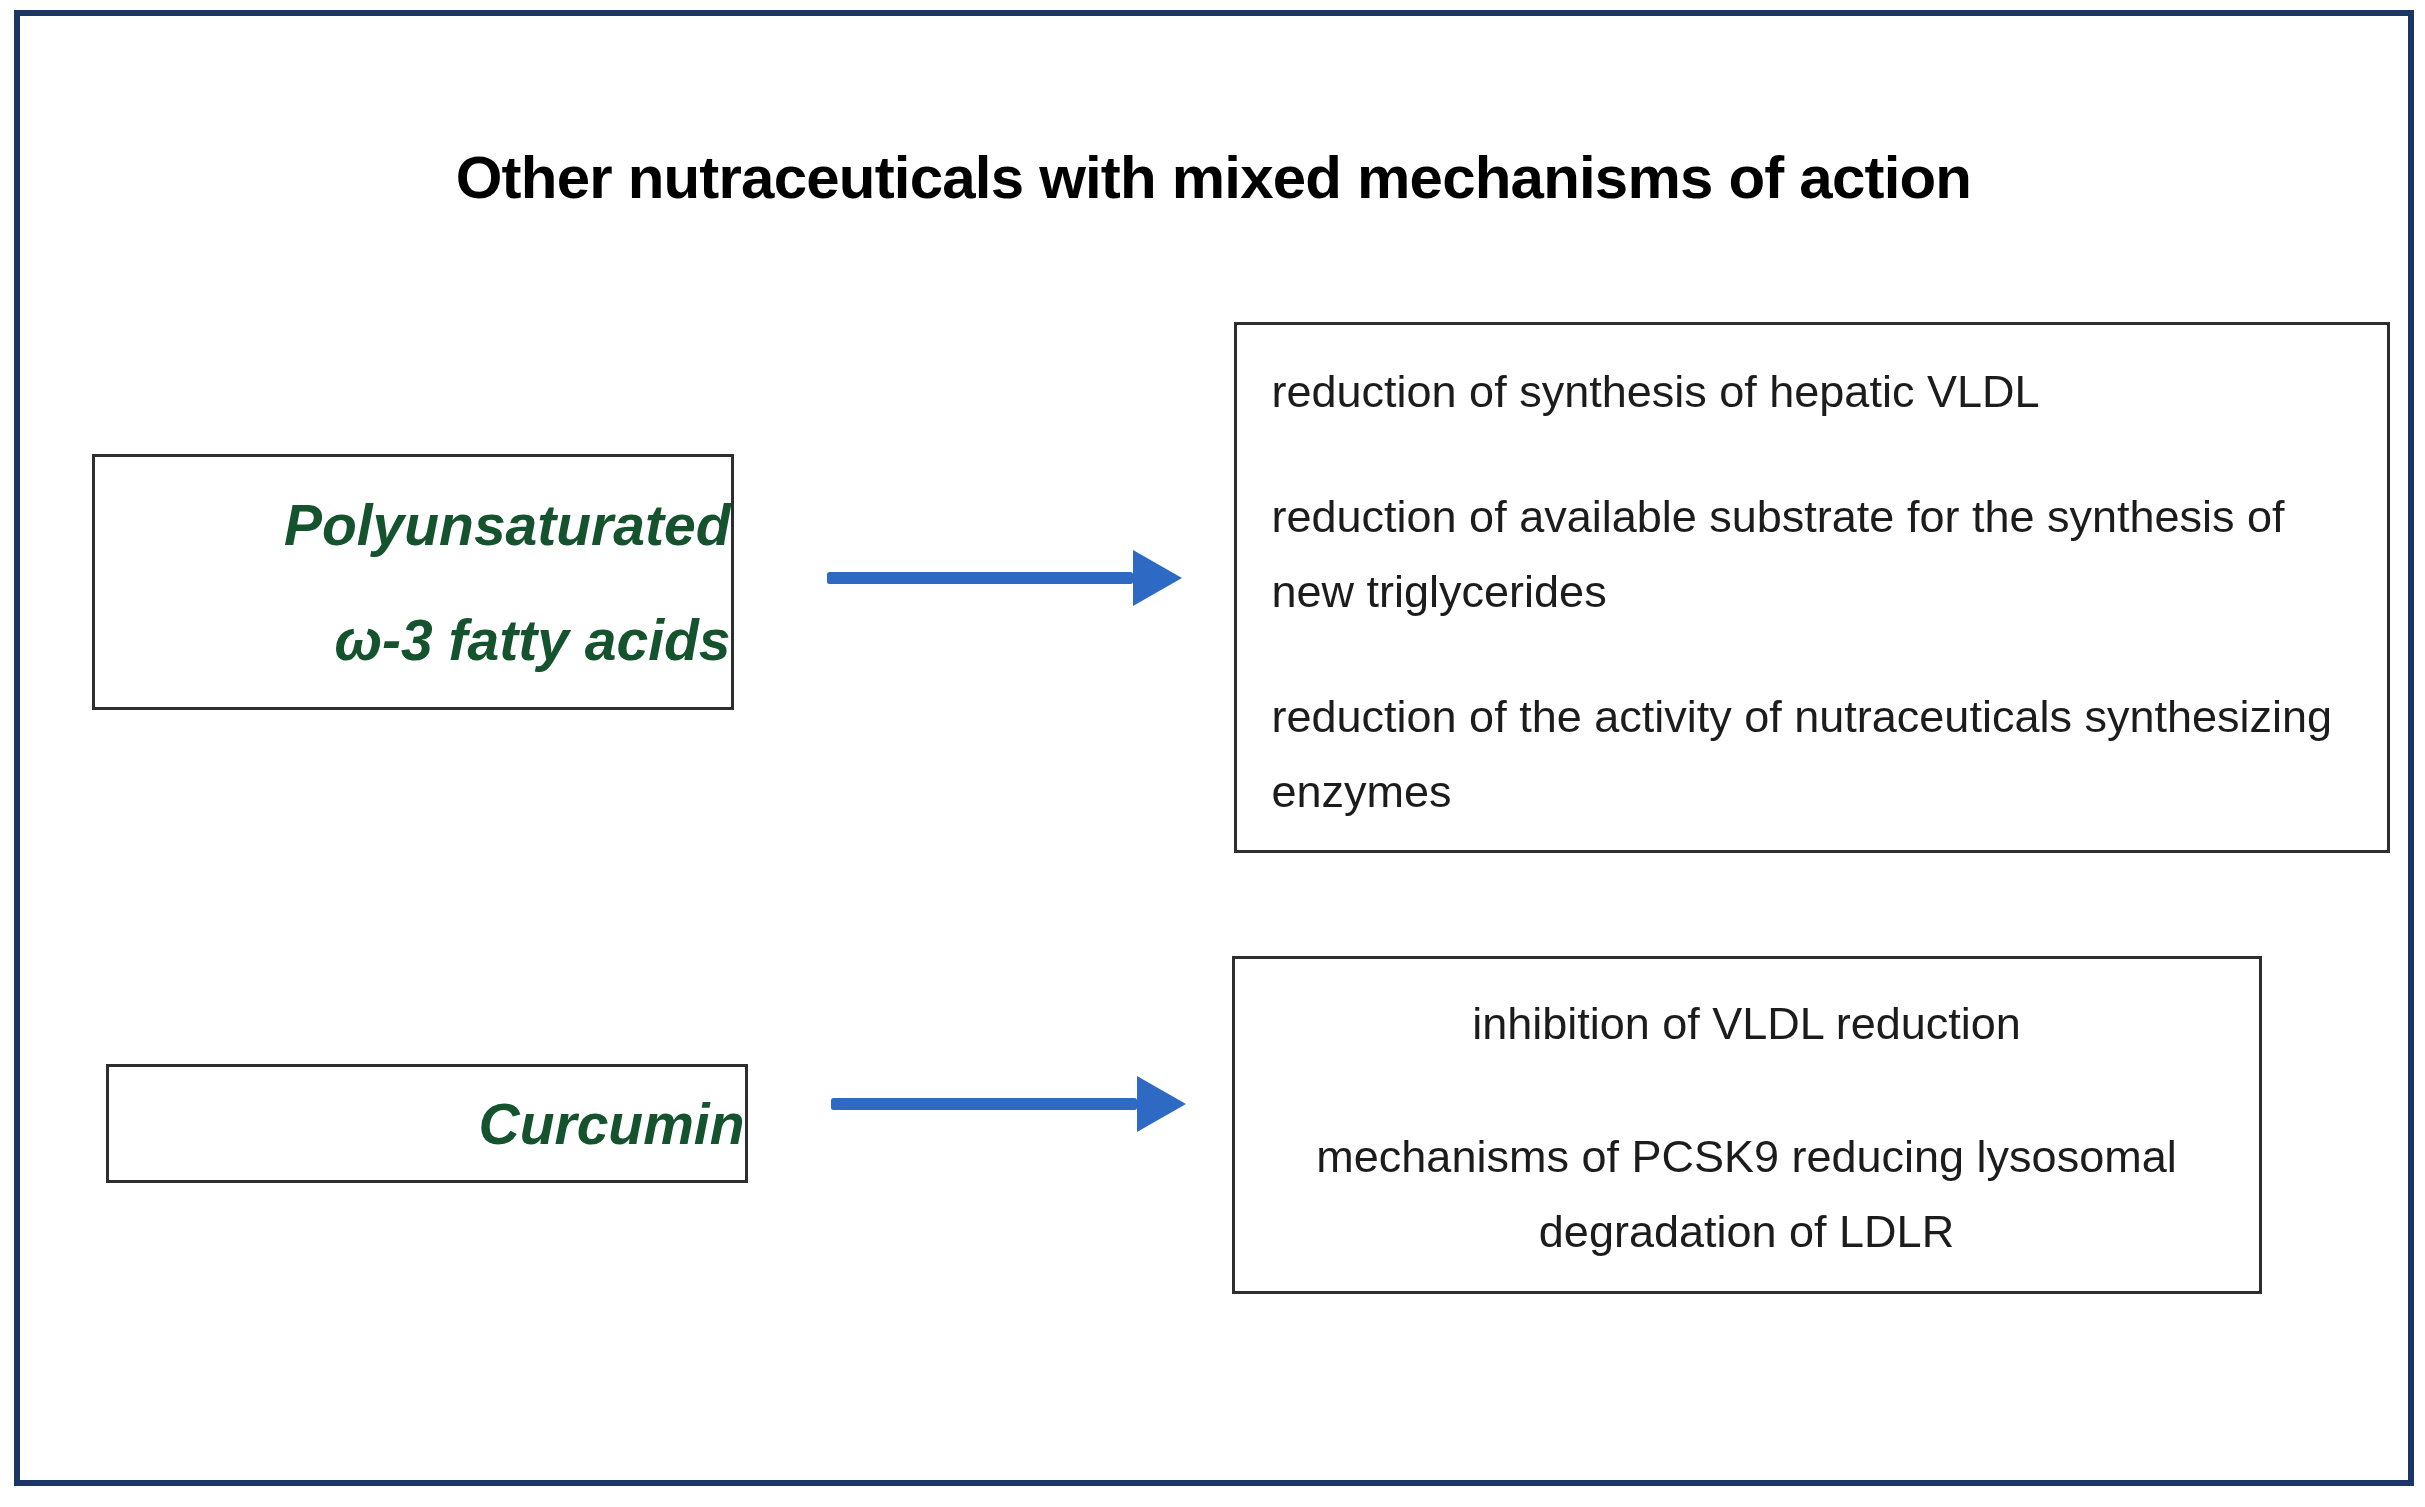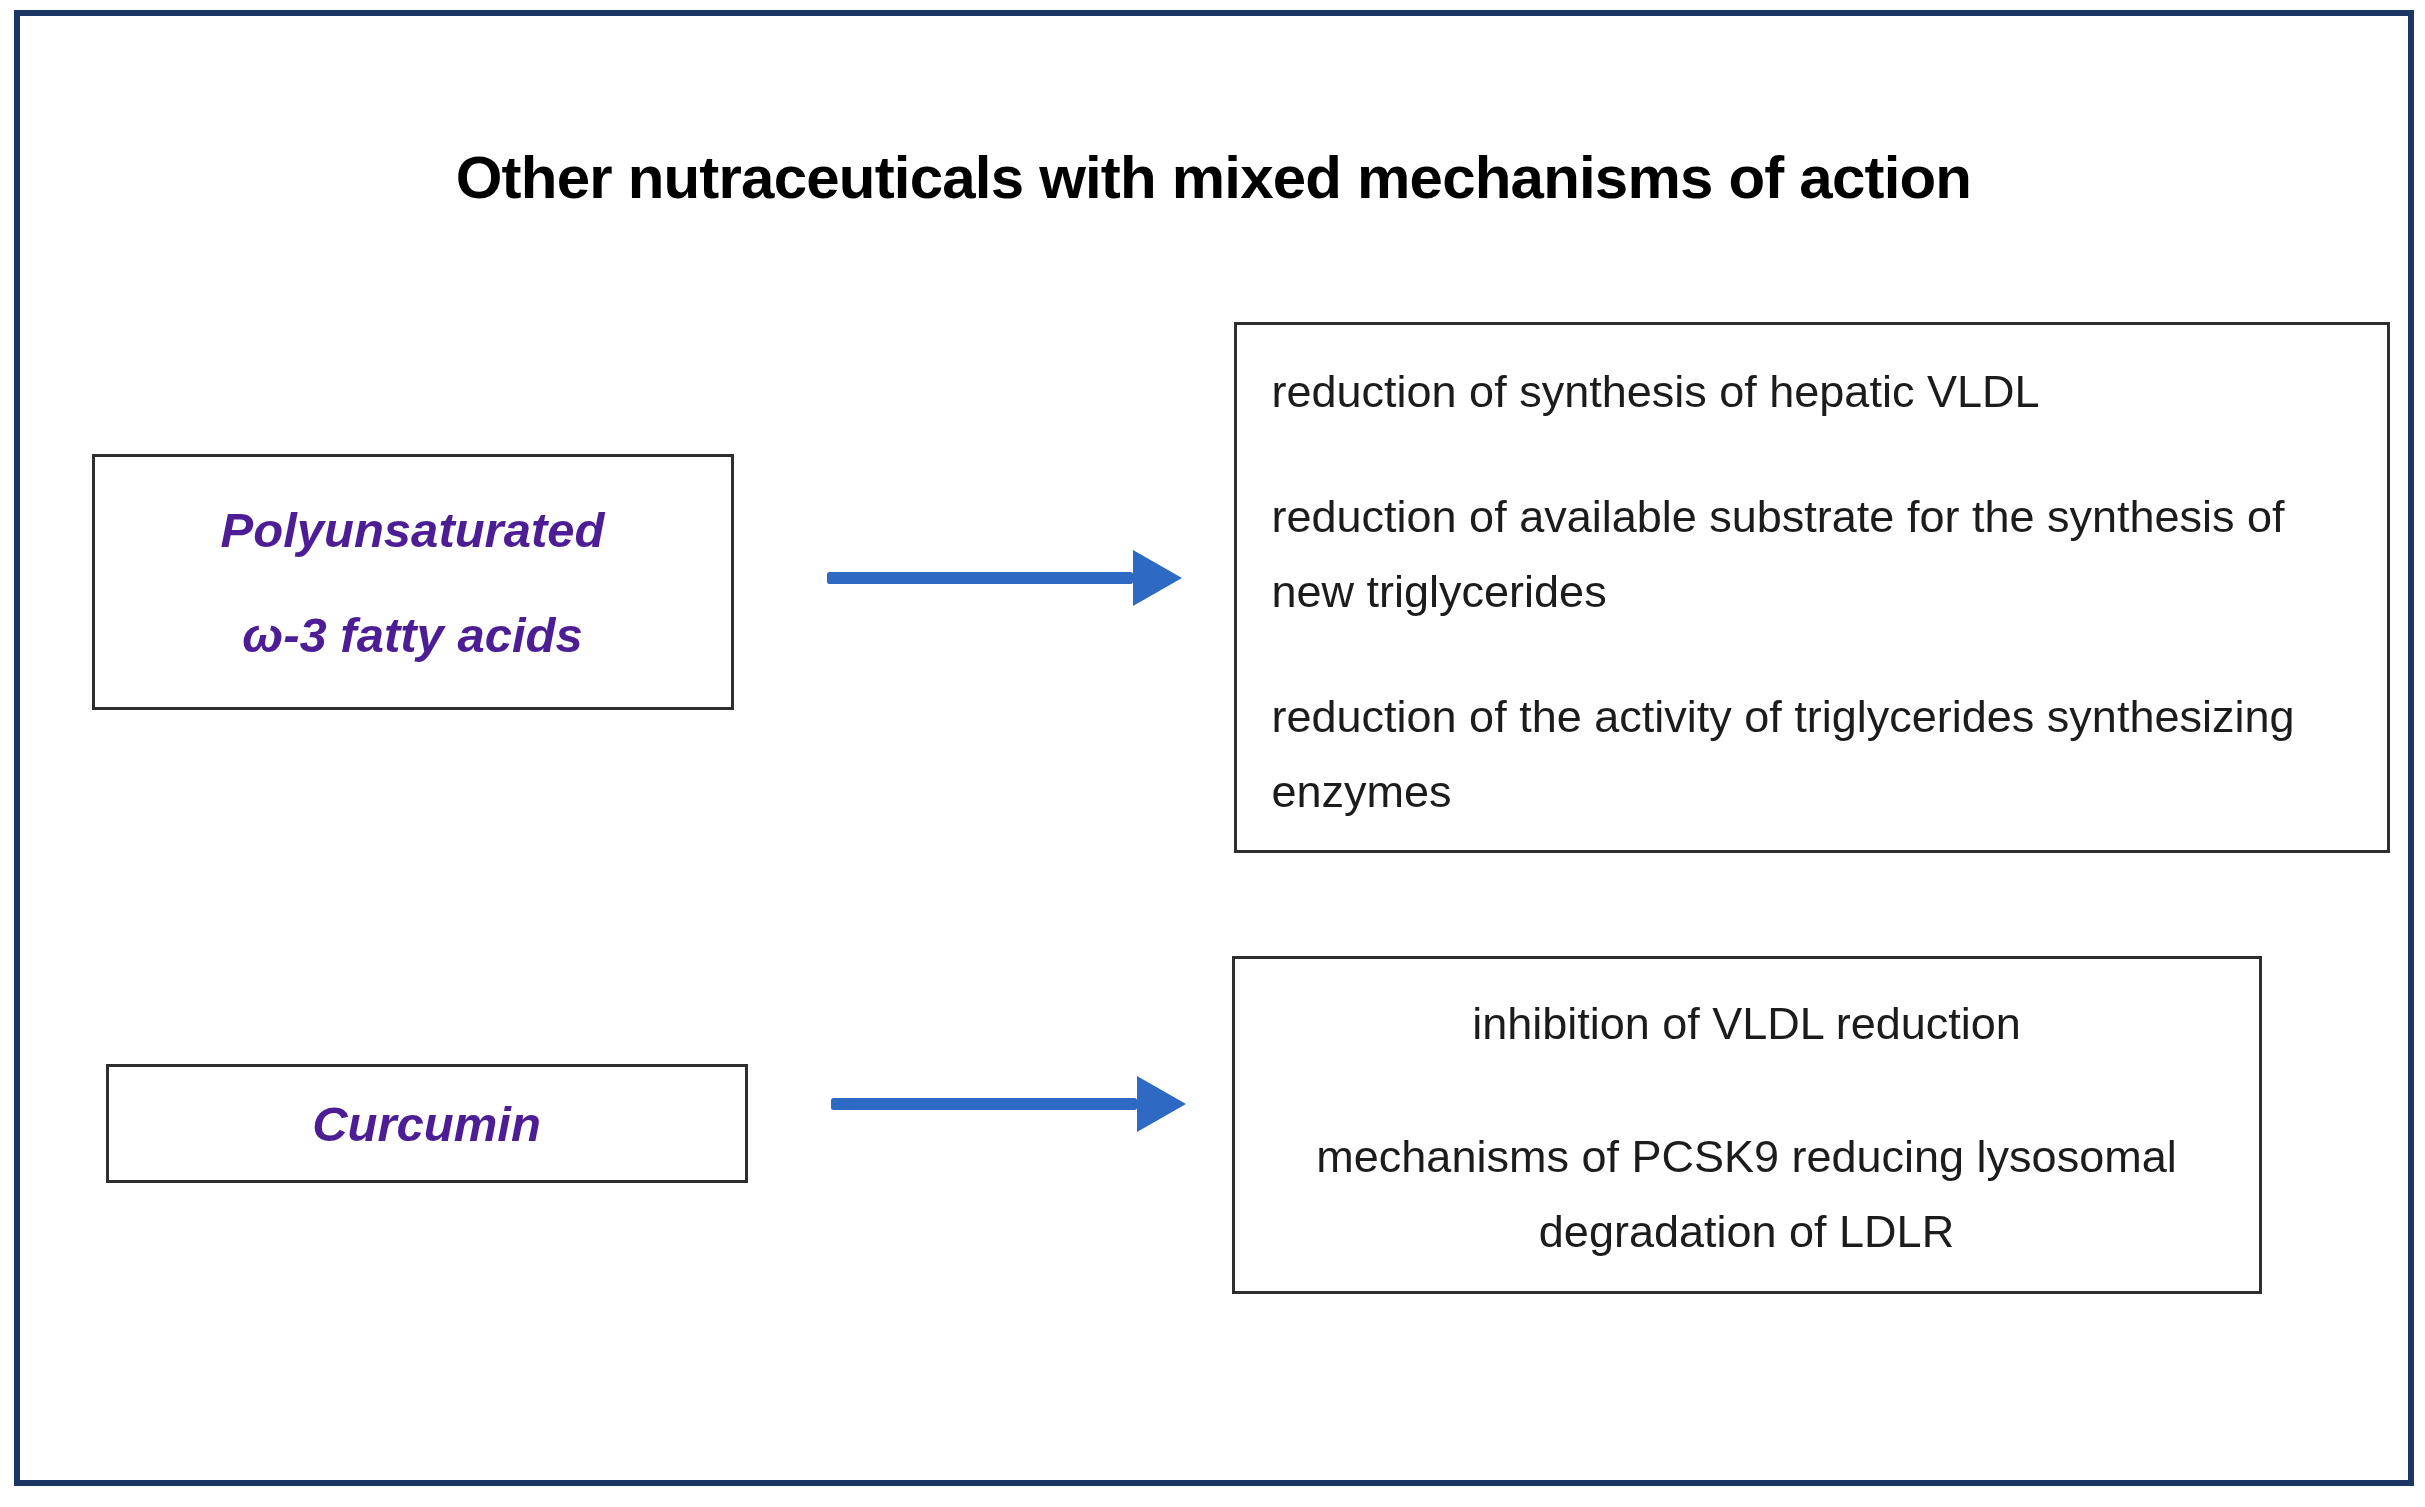--- a/index.html
+++ b/index.html
@@ -28,26 +28,26 @@
     letter-spacing:-0.8px;
     color:#000000;
   }
 
   .source-box{
     position:absolute;
     border:3.4px solid var(--box-border);
     background:#ffffff;
     display:flex;
     flex-direction:column;
-    align-items:center;
+    align-items:flex-end;
     justify-content:center;
     font-weight:bold;
     font-style:italic;
-    font-size:49px;
-    color:#4c1d95;
+    font-size:57px;
+    color:#14532d;
     text-align:center;
   }
   .source-box.box-omega{left:72px;top:438px;width:642px;height:256px;gap:49px;}
   .source-box.box-curcumin{left:86px;top:1048px;width:642px;height:119px;}
 
   .effects-box{
     position:absolute;
     border:3.4px solid var(--box-border);
     background:#ffffff;
     font-size:45px;
@@ -100,21 +100,21 @@
   </div>
 
   <div class="arrow arrow-1">
     <div class="shaft"></div>
     <div class="head"></div>
   </div>
 
   <div class="effects-box effects-1">
     <p>reduction of synthesis of hepatic VLDL</p>
     <p>reduction of available substrate for the synthesis of new triglycerides</p>
-    <p>reduction of the activity of triglycerides synthesizing enzymes</p>
+    <p>reduction of the activity of nutraceuticals synthesizing enzymes</p>
   </div>
 
   <div class="source-box box-curcumin">
     <span>Curcumin</span>
   </div>
 
   <div class="arrow arrow-2">
     <div class="shaft"></div>
     <div class="head"></div>
   </div>

